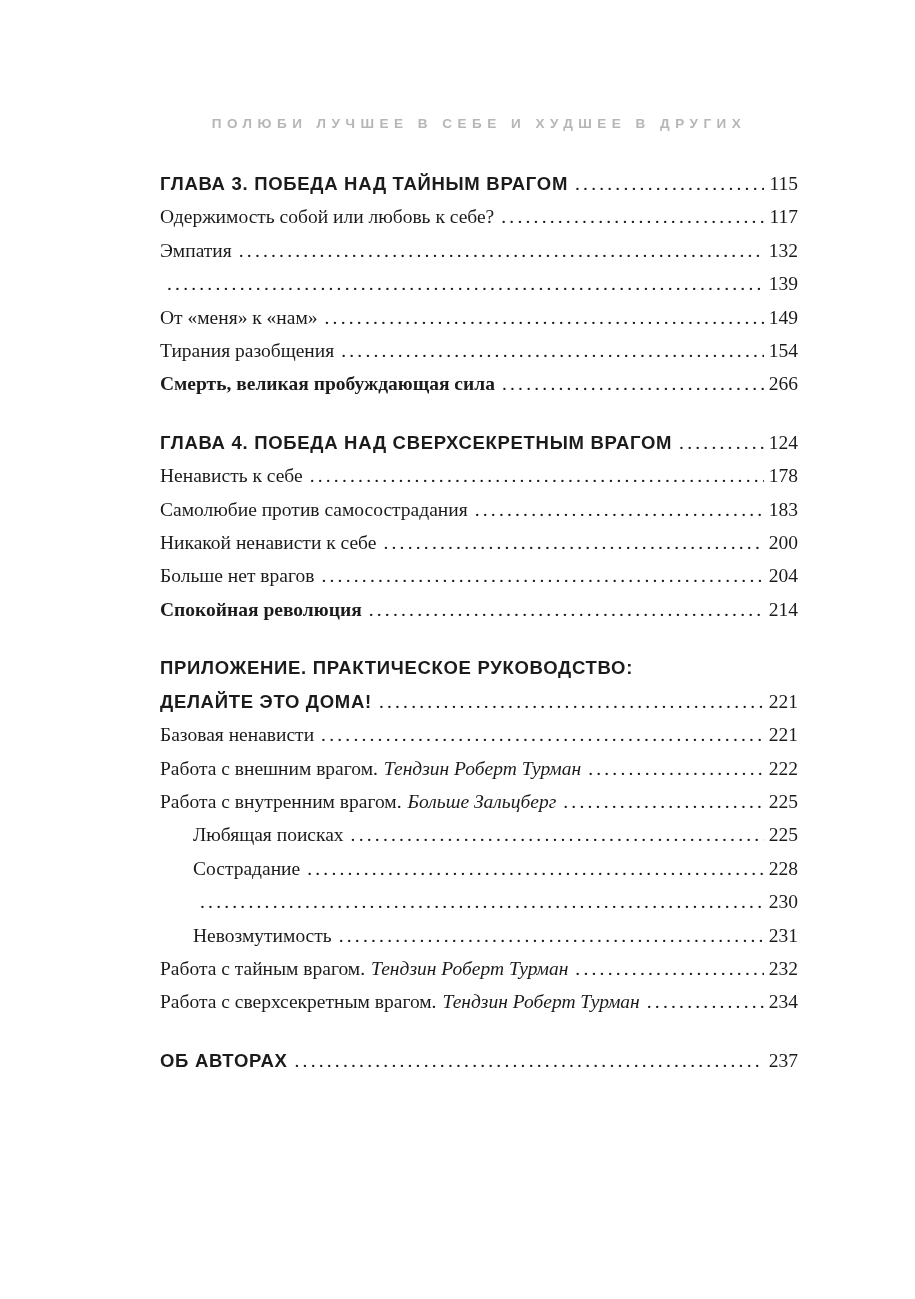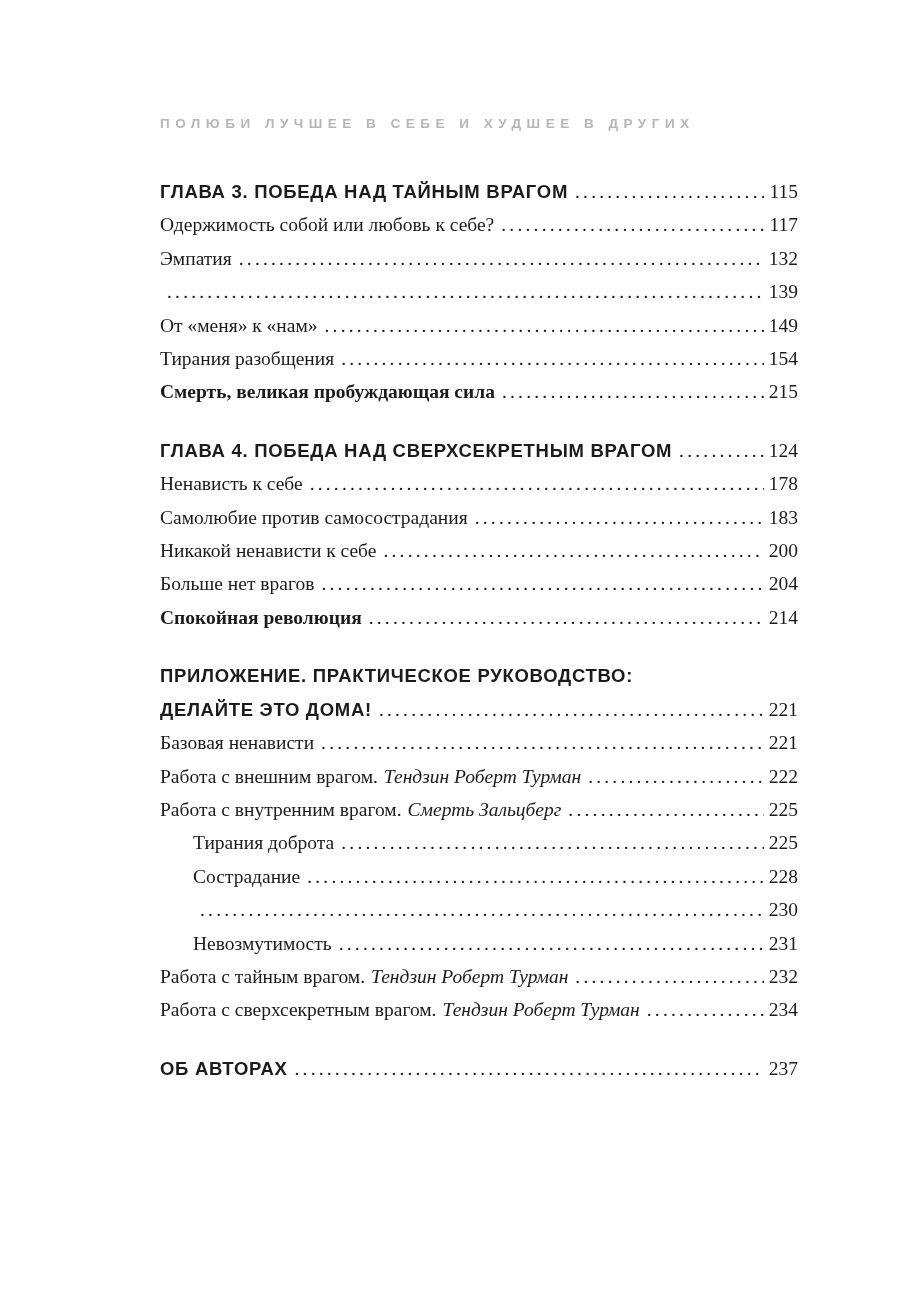--- a/index.html
+++ b/index.html
@@ -18,36 +18,37 @@
     position: relative;
     font-family: "Liberation Serif", serif;
     color: var(--text);
     overflow: hidden;
   }
   .running-header {
     position: absolute;
     top: 116px;
     left: 160px;
     width: 638px;
+    text-align: center;
     font-family: "Liberation Sans", sans-serif;
     font-weight: 600;
     font-size: 13.5px;
     letter-spacing: 5.5px;
     color: var(--gray);
     white-space: nowrap;
   }
   .toc {
     position: absolute;
     top: 167px;
     left: 160px;
     width: 638px;
   }
   .toc-entry { margin-top: 0; }
   .toc-entry.style-chapter { margin-top: 25px; }
-  .toc-entry:first-child { margin-top: 8px; text-align: right; }
+  .toc-entry:first-child { margin-top: 0; text-align: right; }
 
   .toc-row {
     display: flex;
     align-items: baseline;
     white-space: nowrap;
     line-height: 33.4px;
     font-size: 19.5px;
   }
   .pre-line {
     line-height: 33.4px;
@@ -153,21 +154,21 @@
       <span class="toc-page">154</span>
     </div>
   </div>
 
   <div class="toc-entry style-bold">
 
     <div class="toc-row">
       <span class="toc-text">Смерть, великая пробуждающая сила</span>
 
       <span class="toc-dots"></span>
-      <span class="toc-page">215</span>
+      <span class="toc-page">266</span>
     </div>
   </div>
 
   <div class="toc-entry style-chapter">
 
     <div class="toc-row">
       <span class="toc-text">ГЛАВА 4. ПОБЕДА НАД СВЕРХСЕКРЕТНЫМ ВРАГОМ</span>
 
       <span class="toc-dots"></span>
       <span class="toc-page">124</span>
@@ -251,30 +252,30 @@
       <span class="toc-italic">Тендзин Роберт Турман</span>
       <span class="toc-dots"></span>
       <span class="toc-page">222</span>
     </div>
   </div>
 
   <div class="toc-entry style-normal">
 
     <div class="toc-row">
       <span class="toc-text">Работа с внутренним врагом.</span>
-      <span class="toc-italic">Смерть Зальцберг</span>
+      <span class="toc-italic">Больше Зальцберг</span>
       <span class="toc-dots"></span>
       <span class="toc-page">225</span>
     </div>
   </div>
 
   <div class="toc-entry style-indent">
 
     <div class="toc-row">
-      <span class="toc-text">Тирания доброта</span>
+      <span class="toc-text">Любящая поисках</span>
 
       <span class="toc-dots"></span>
       <span class="toc-page">225</span>
     </div>
   </div>
 
   <div class="toc-entry style-indent">
 
     <div class="toc-row">
       <span class="toc-text">Сострадание</span>

